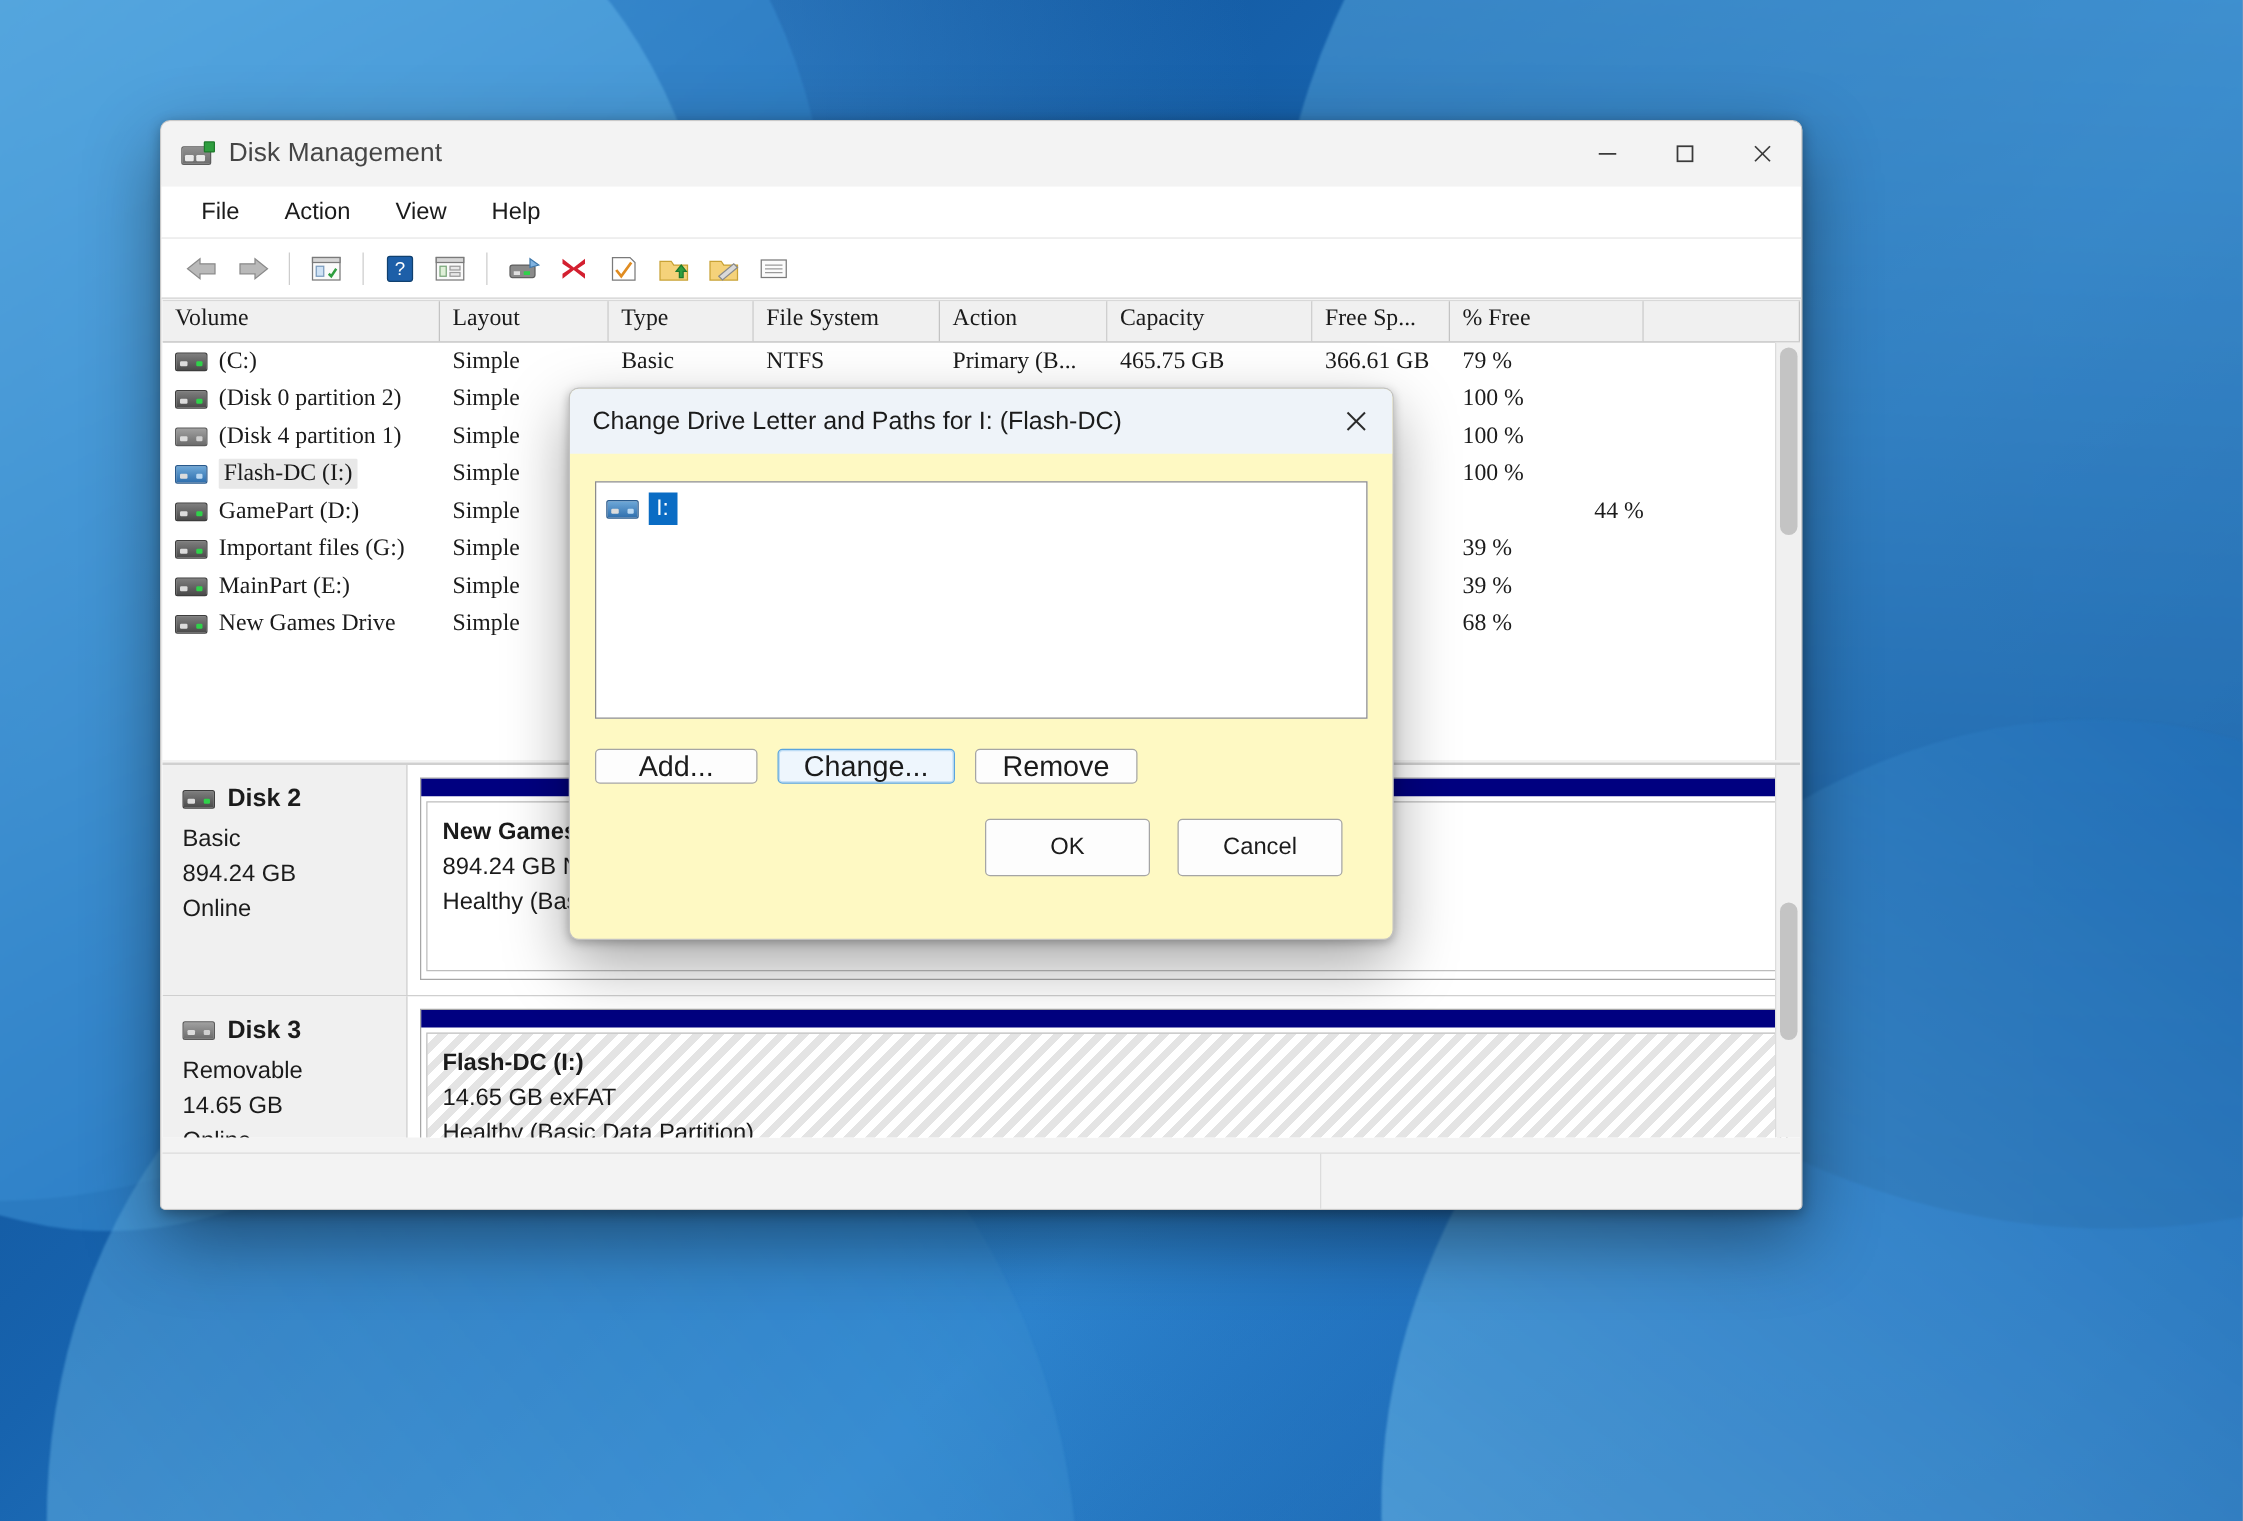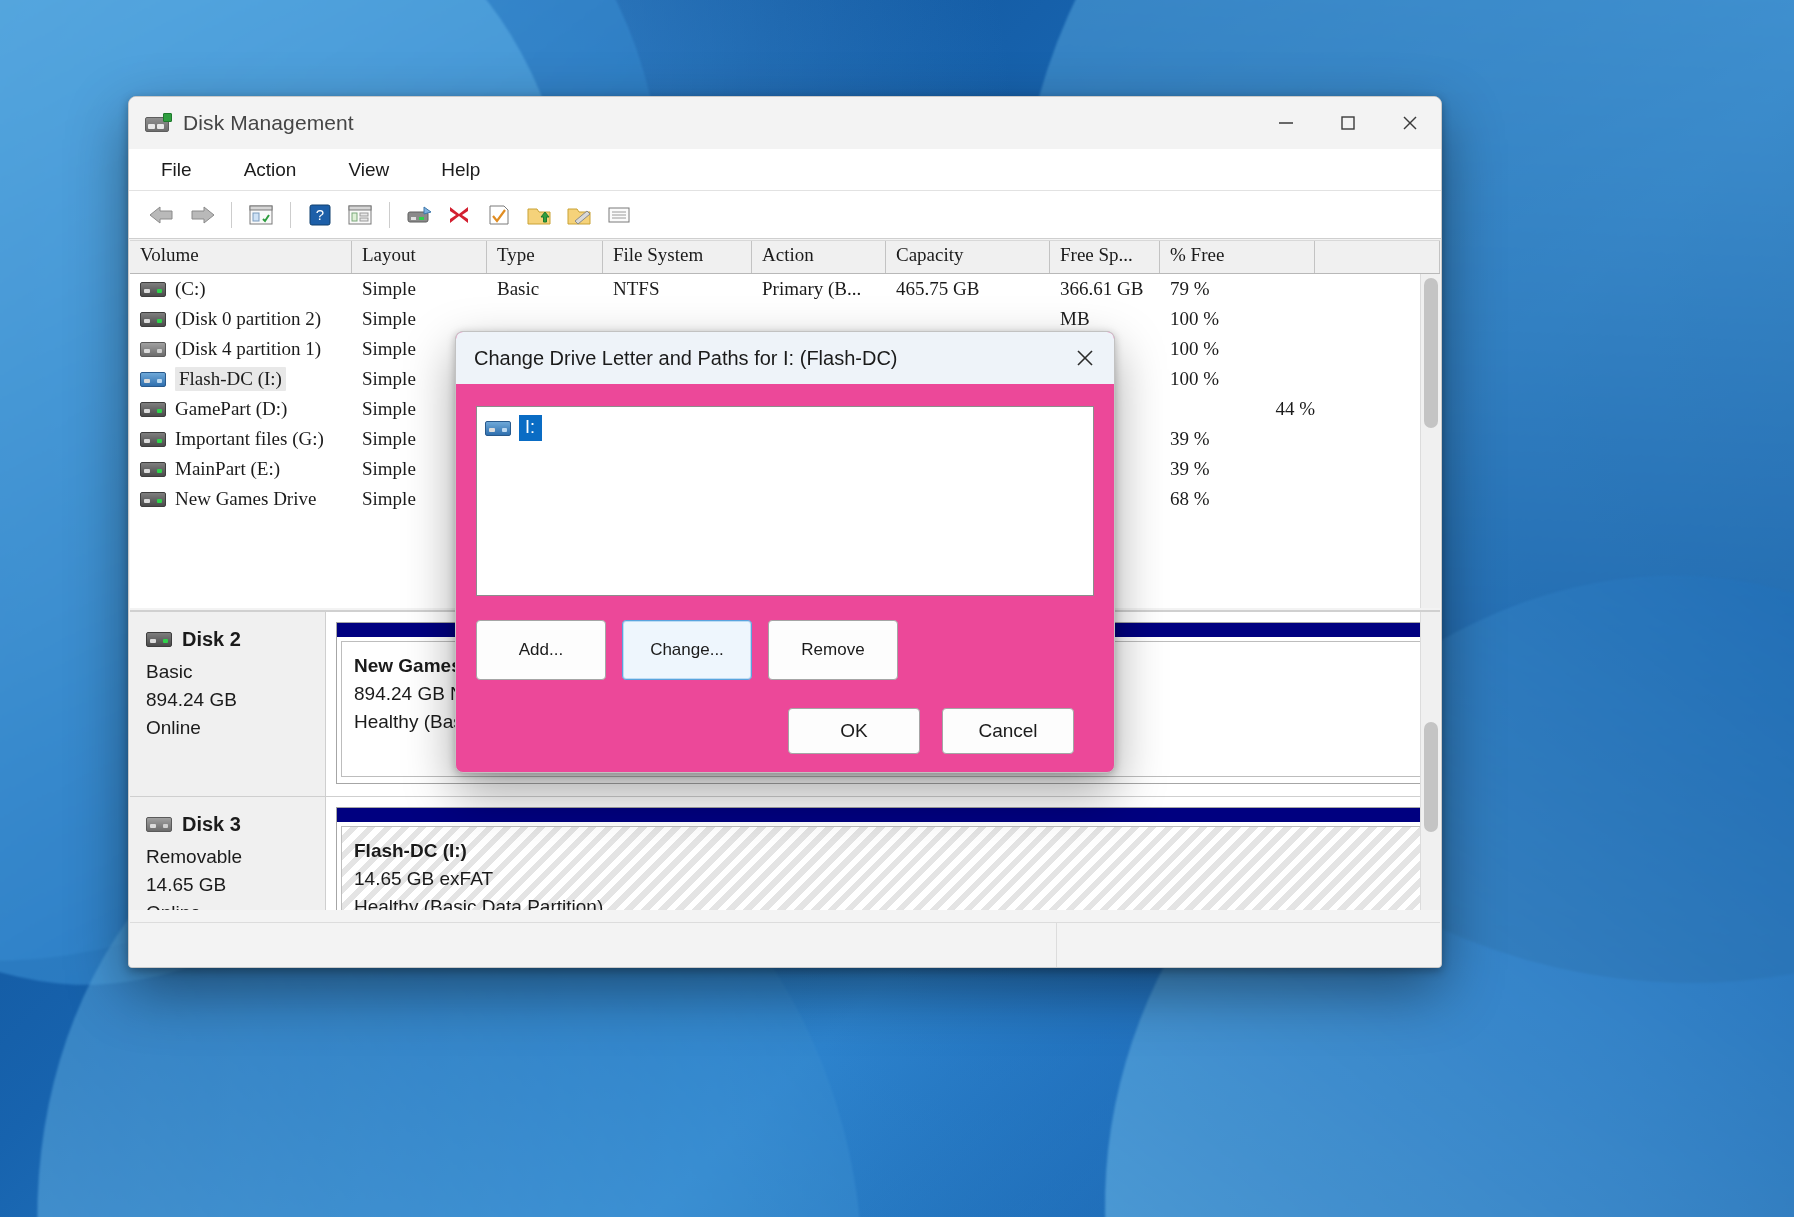--- a/index.html
+++ b/index.html
@@ -71,21 +71,20 @@
     width:62px; height:52px; display:flex; align-items:center; justify-content:center;
     color:#3a3a3a;
   }
   .cap svg { display:block; }
 
   
   #menubar {
     height:42px; background:#ffffff;
     display:flex; align-items:center; padding-left:18px;
     border-bottom:1px solid #e2e2e2;
-    gap:16px;
   }
   .menu-item {
     font-size:19px; color:#1b1b1b; padding:4px 14px; margin-right:8px;
   }
 
   
   #toolbar {
     height:48px; background:#ffffff; display:flex; align-items:center;
     padding-left:14px; border-bottom:1px solid #cfcfcf; gap:2px;
   }
@@ -174,45 +173,44 @@
 
   
   #disk-scroll { position:absolute; right:0; top:0; width:20px; bottom:0; background:#f0f0f0;
                  border-left:1px solid #dcdcdc; }
   #disk-thumb { position:absolute; left:3px; top:110px; width:14px; height:110px;
                 background:#c4c4c4; border-radius:7px; }
 
   
   #dialog {
     position:absolute; left:455px; top:310px; width:660px; height:442px;
-    background:#ec4899; border-radius:8px;
+    background:#fef9c3; border-radius:8px;
     border:1px solid #c2c2c2;
     box-shadow:0 20px 50px rgba(0,0,0,.35), 0 2px 8px rgba(0,0,0,.25);
     overflow:hidden;
-    margin-top:21px;
   }
   #dlg-title {
     height:52px; background:#eef3f9; display:flex; align-items:center;
     position:relative; padding-left:18px;
   }
   #dlg-title-text { font-size:20px; color:#1b1b1b; }
   #dlg-close { position:absolute; right:0; top:0; width:58px; height:52px;
                display:flex; align-items:center; justify-content:center; }
   #dlg-body { padding:22px 20px 0 20px; }
   #dlg-prompt { font-size:19px; color:#1b1b1b; margin-bottom:18px; }
   #dlg-list {
     height:190px; background:#ffffff; border:1px solid #8c8c8c; padding:8px;
   }
   .dlg-li { display:flex; align-items:center; gap:8px; height:26px; }
   .dlg-li-label { background:#0a6cc4; color:#ffffff; font-size:18px;
                   padding:2px 7px 3px 6px; }
   #dlg-btnrow { display:flex; gap:16px; margin-top:24px; }
   .dbtn {
-    height:60px; background:#fdfdfd; border:1px solid #a5a5a5; border-radius:4px;
-    font-size:17px; color:#1b1b1b; display:flex; align-items:center; justify-content:center;
+    height:28px; background:#fdfdfd; border:1px solid #a5a5a5; border-radius:4px;
+    font-size:23px; color:#1b1b1b; display:flex; align-items:center; justify-content:center;
     min-width:130px; padding:0 20px;
   }
   .dbtn.focus { border:1px solid #5aa4dd; background:#eef6fd; box-shadow:0 0 0 1px #bcdcf5 inset; }
   #dlg-footer { display:flex; gap:22px; justify-content:flex-end; padding:0 20px; margin-top:28px; }
   .fbtn { width:132px; height:46px; background:#fdfdfd; border:1px solid #a5a5a5;
           border-radius:4px; font-size:19px; color:#1b1b1b;
           display:flex; align-items:center; justify-content:center; }
 </style>
 </head>
 <body>

